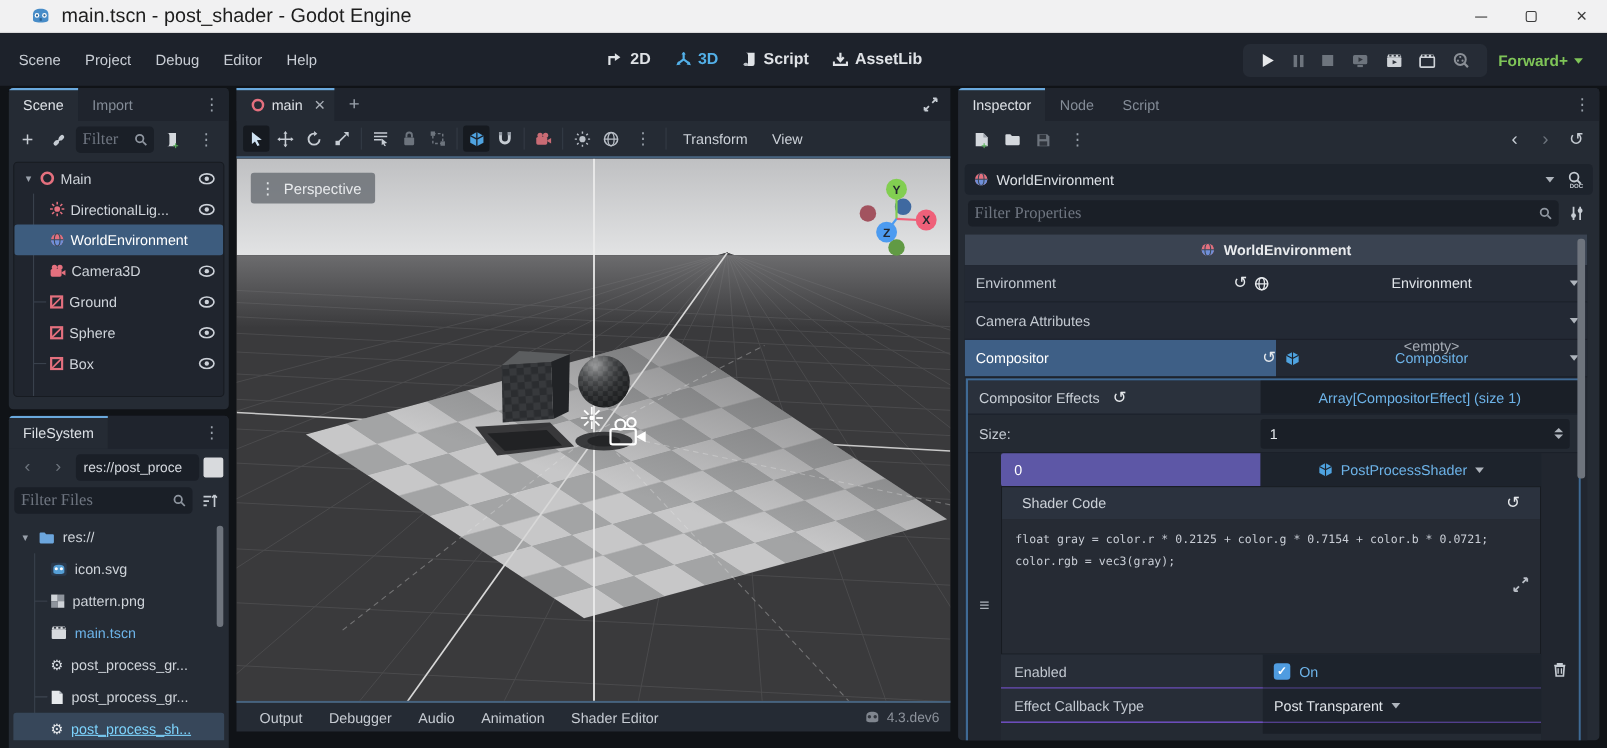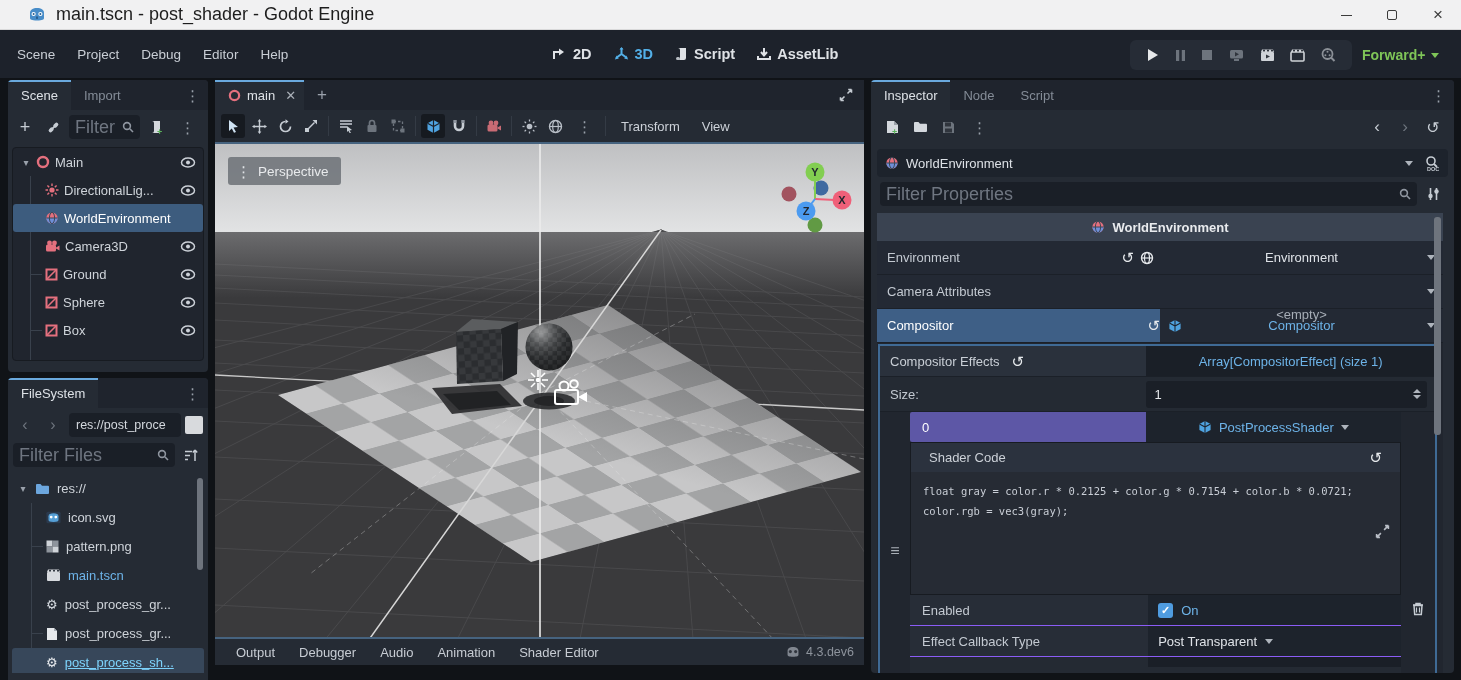--- a/index.html
+++ b/index.html
@@ -39,21 +39,21 @@
   .tab{height:30px;display:flex;align-items:center;gap:6px;padding:0 13px;color:#848c97;font-size:13px;position:relative;}
   .tab.active{background:var(--bg-panel);color:#dde1e6;}
   .tab.active::before{content:"";position:absolute;left:0;top:0;right:0;height:2px;background:#6aa9dd;}
   .kebab{color:#98a0aa;font-size:15px;padding:0 8px;line-height:1;}
   .tab-spacer{flex:1;}
   .toolrow{display:flex;align-items:center;gap:4px;padding:4px 5px;height:34px;}
   .tbtn{min-width:24px;height:24px;display:flex;align-items:center;justify-content:center;color:#c6ccd3;border-radius:3px;}
   .tbtn.dim{color:#6d747d;}
   .tbtn.pressed{background:#161a20;}
   .filter-box{flex:1;height:24px;background:var(--bg-recess);border-radius:4px;display:flex;align-items:center;padding:0 6px;min-width:0;}
-  .filter-box input{flex:1;min-width:0;background:transparent;border:none;outline:none;color:#84cc16;font-family:Liberation Sans, sans-serif;font-size:18px;}
+  .filter-box input{flex:1;min-width:0;background:transparent;border:none;outline:none;color:#84cc16;font-family:Liberation Serif, serif;font-size:15px;}
   .filter-box input::placeholder{color:#6f7681;}
   .chev{width:0;height:0;border-left:4px solid transparent;border-right:4px solid transparent;border-top:5px solid #aeb4bc;}
   .sep{width:1px;height:20px;background:#343b45;margin:0 3px;}
 
   
   .scene-dock{left:8px;top:80px;width:200px;height:292px;}
   .tree{margin:3px 4px;background:#20252e;border:1px solid #171b21;border-radius:4px;position:relative;height:214px;overflow:hidden;}
   .trow{height:28px;display:flex;align-items:center;gap:5px;position:relative;padding-left:8px;}
   .trow .lbl{flex:1;white-space:nowrap;overflow:hidden;color:#cfd4da;}
   .trow.child{padding-left:32px;}

